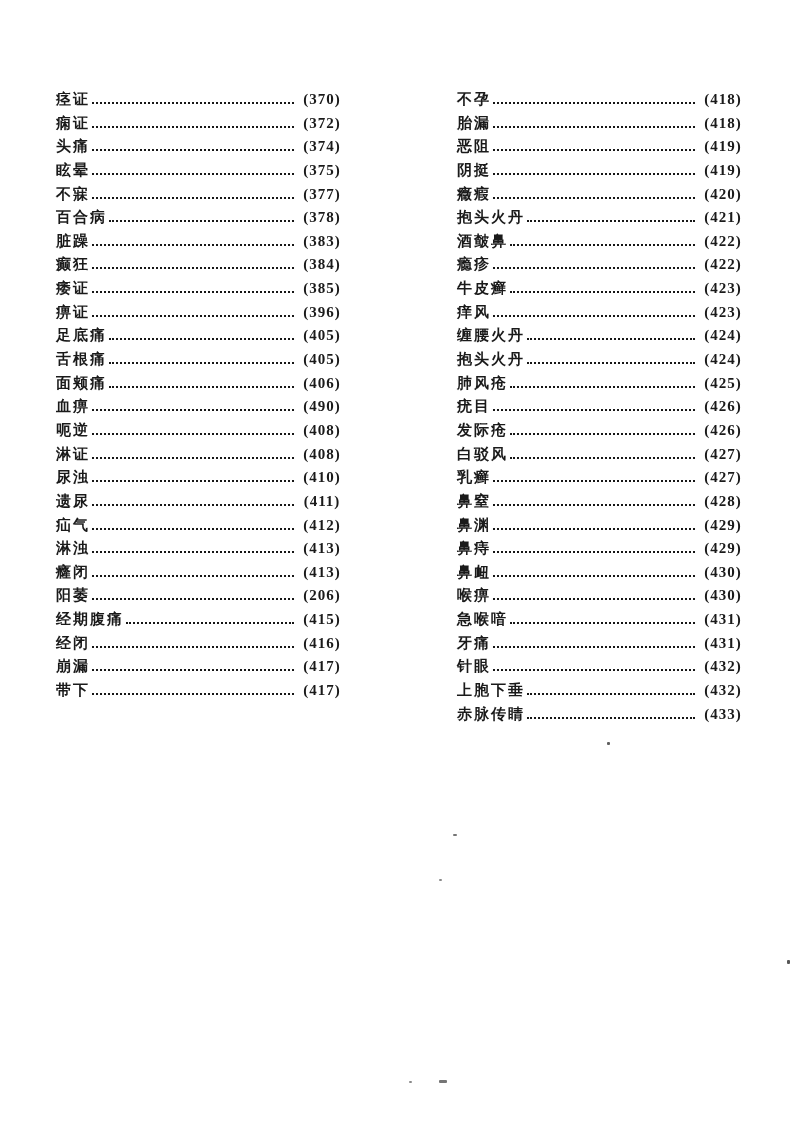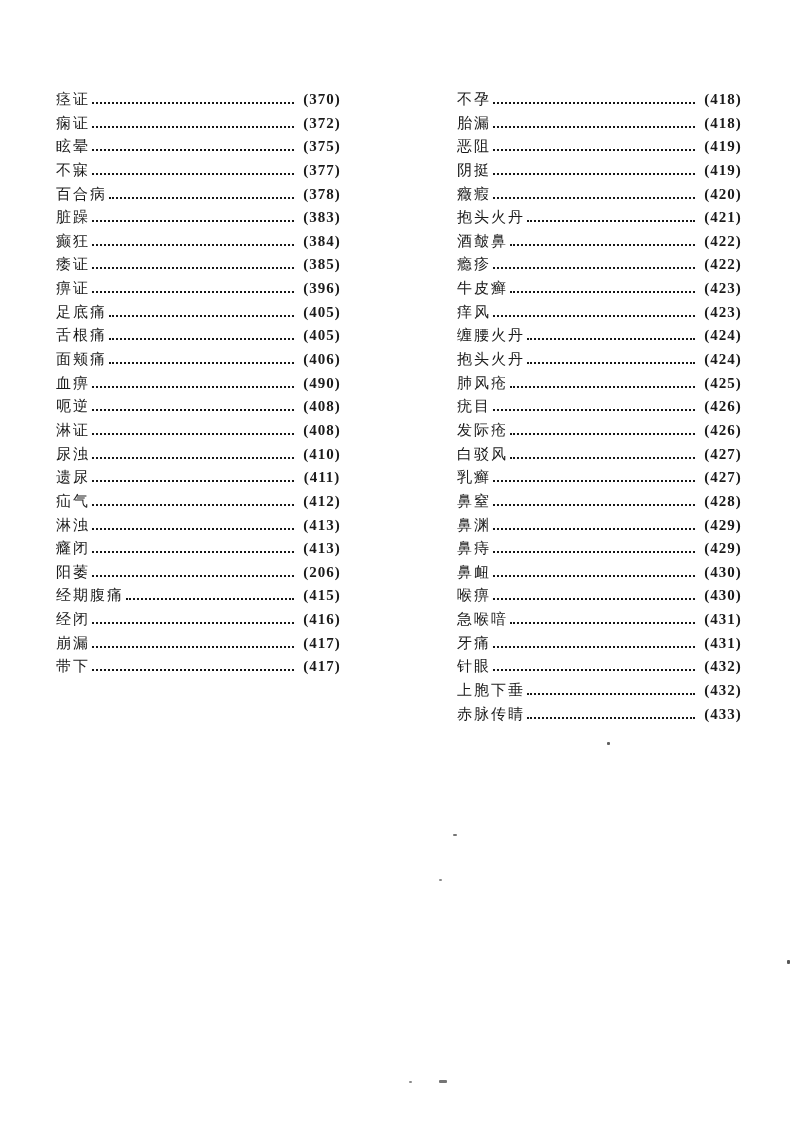--- a/index.html
+++ b/index.html
@@ -33,21 +33,21 @@
   .toc-row {
     display: flex;
     align-items: baseline;
     height: 23.65px;
     font-size: 15px;
     line-height: 23.65px;
     white-space: nowrap;
   }
   .toc-title {
     letter-spacing: 2px;
-    font-weight: 400;
+    font-weight: 700;
     white-space: nowrap;
   }
   .toc-leader {
     flex: 1 1 auto;
     min-width: 8px;
     border-bottom: 2px dotted #161616;
     margin: 0 5px 4px 2px;
     height: 1px;
   }
   .toc-page {
@@ -72,20 +72,25 @@
     <div class="toc-col">
         <div class="toc-row">
           <span class="toc-title">痉证</span>
           <span class="toc-leader"></span>
           <span class="toc-page">(370)</span>
         </div>
         <div class="toc-row">
           <span class="toc-title">痫证</span>
           <span class="toc-leader"></span>
           <span class="toc-page">(372)</span>
+        </div>
+        <div class="toc-row">
+          <span class="toc-title">头痛</span>
+          <span class="toc-leader"></span>
+          <span class="toc-page">(374)</span>
         </div>
         <div class="toc-row">
           <span class="toc-title">眩晕</span>
           <span class="toc-leader"></span>
           <span class="toc-page">(375)</span>
         </div>
         <div class="toc-row">
           <span class="toc-title">不寐</span>
           <span class="toc-leader"></span>
           <span class="toc-page">(377)</span>

